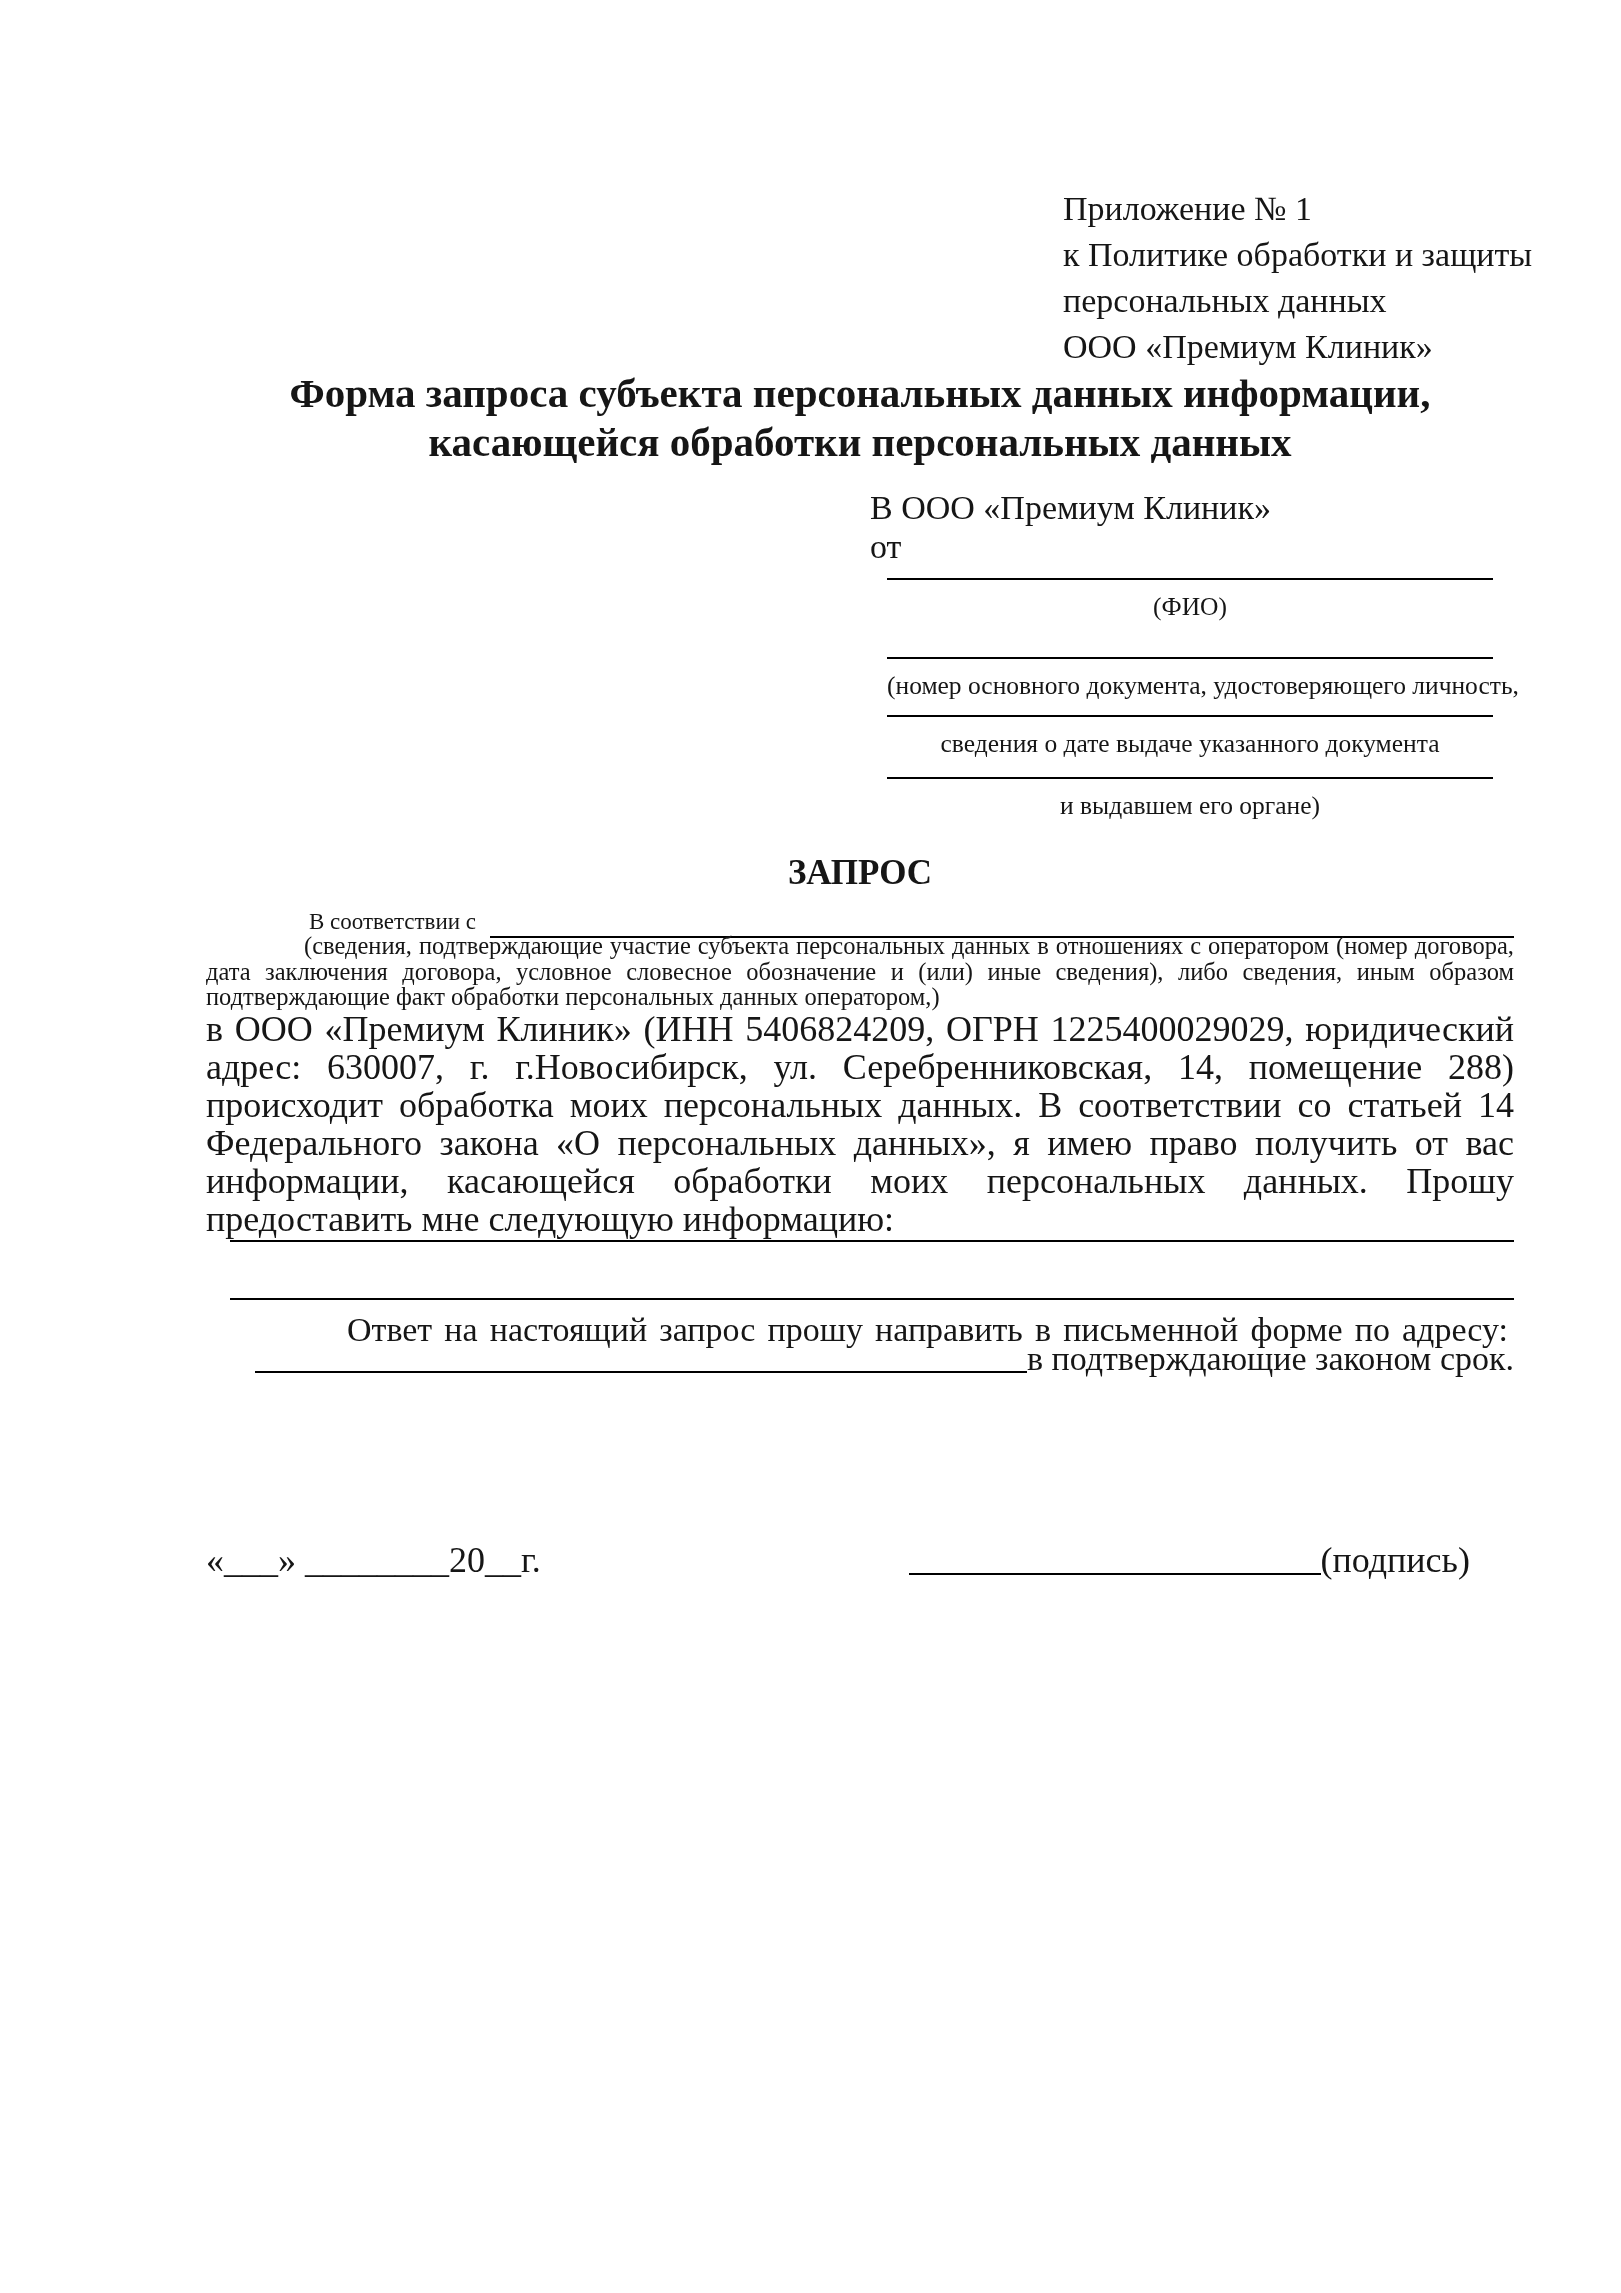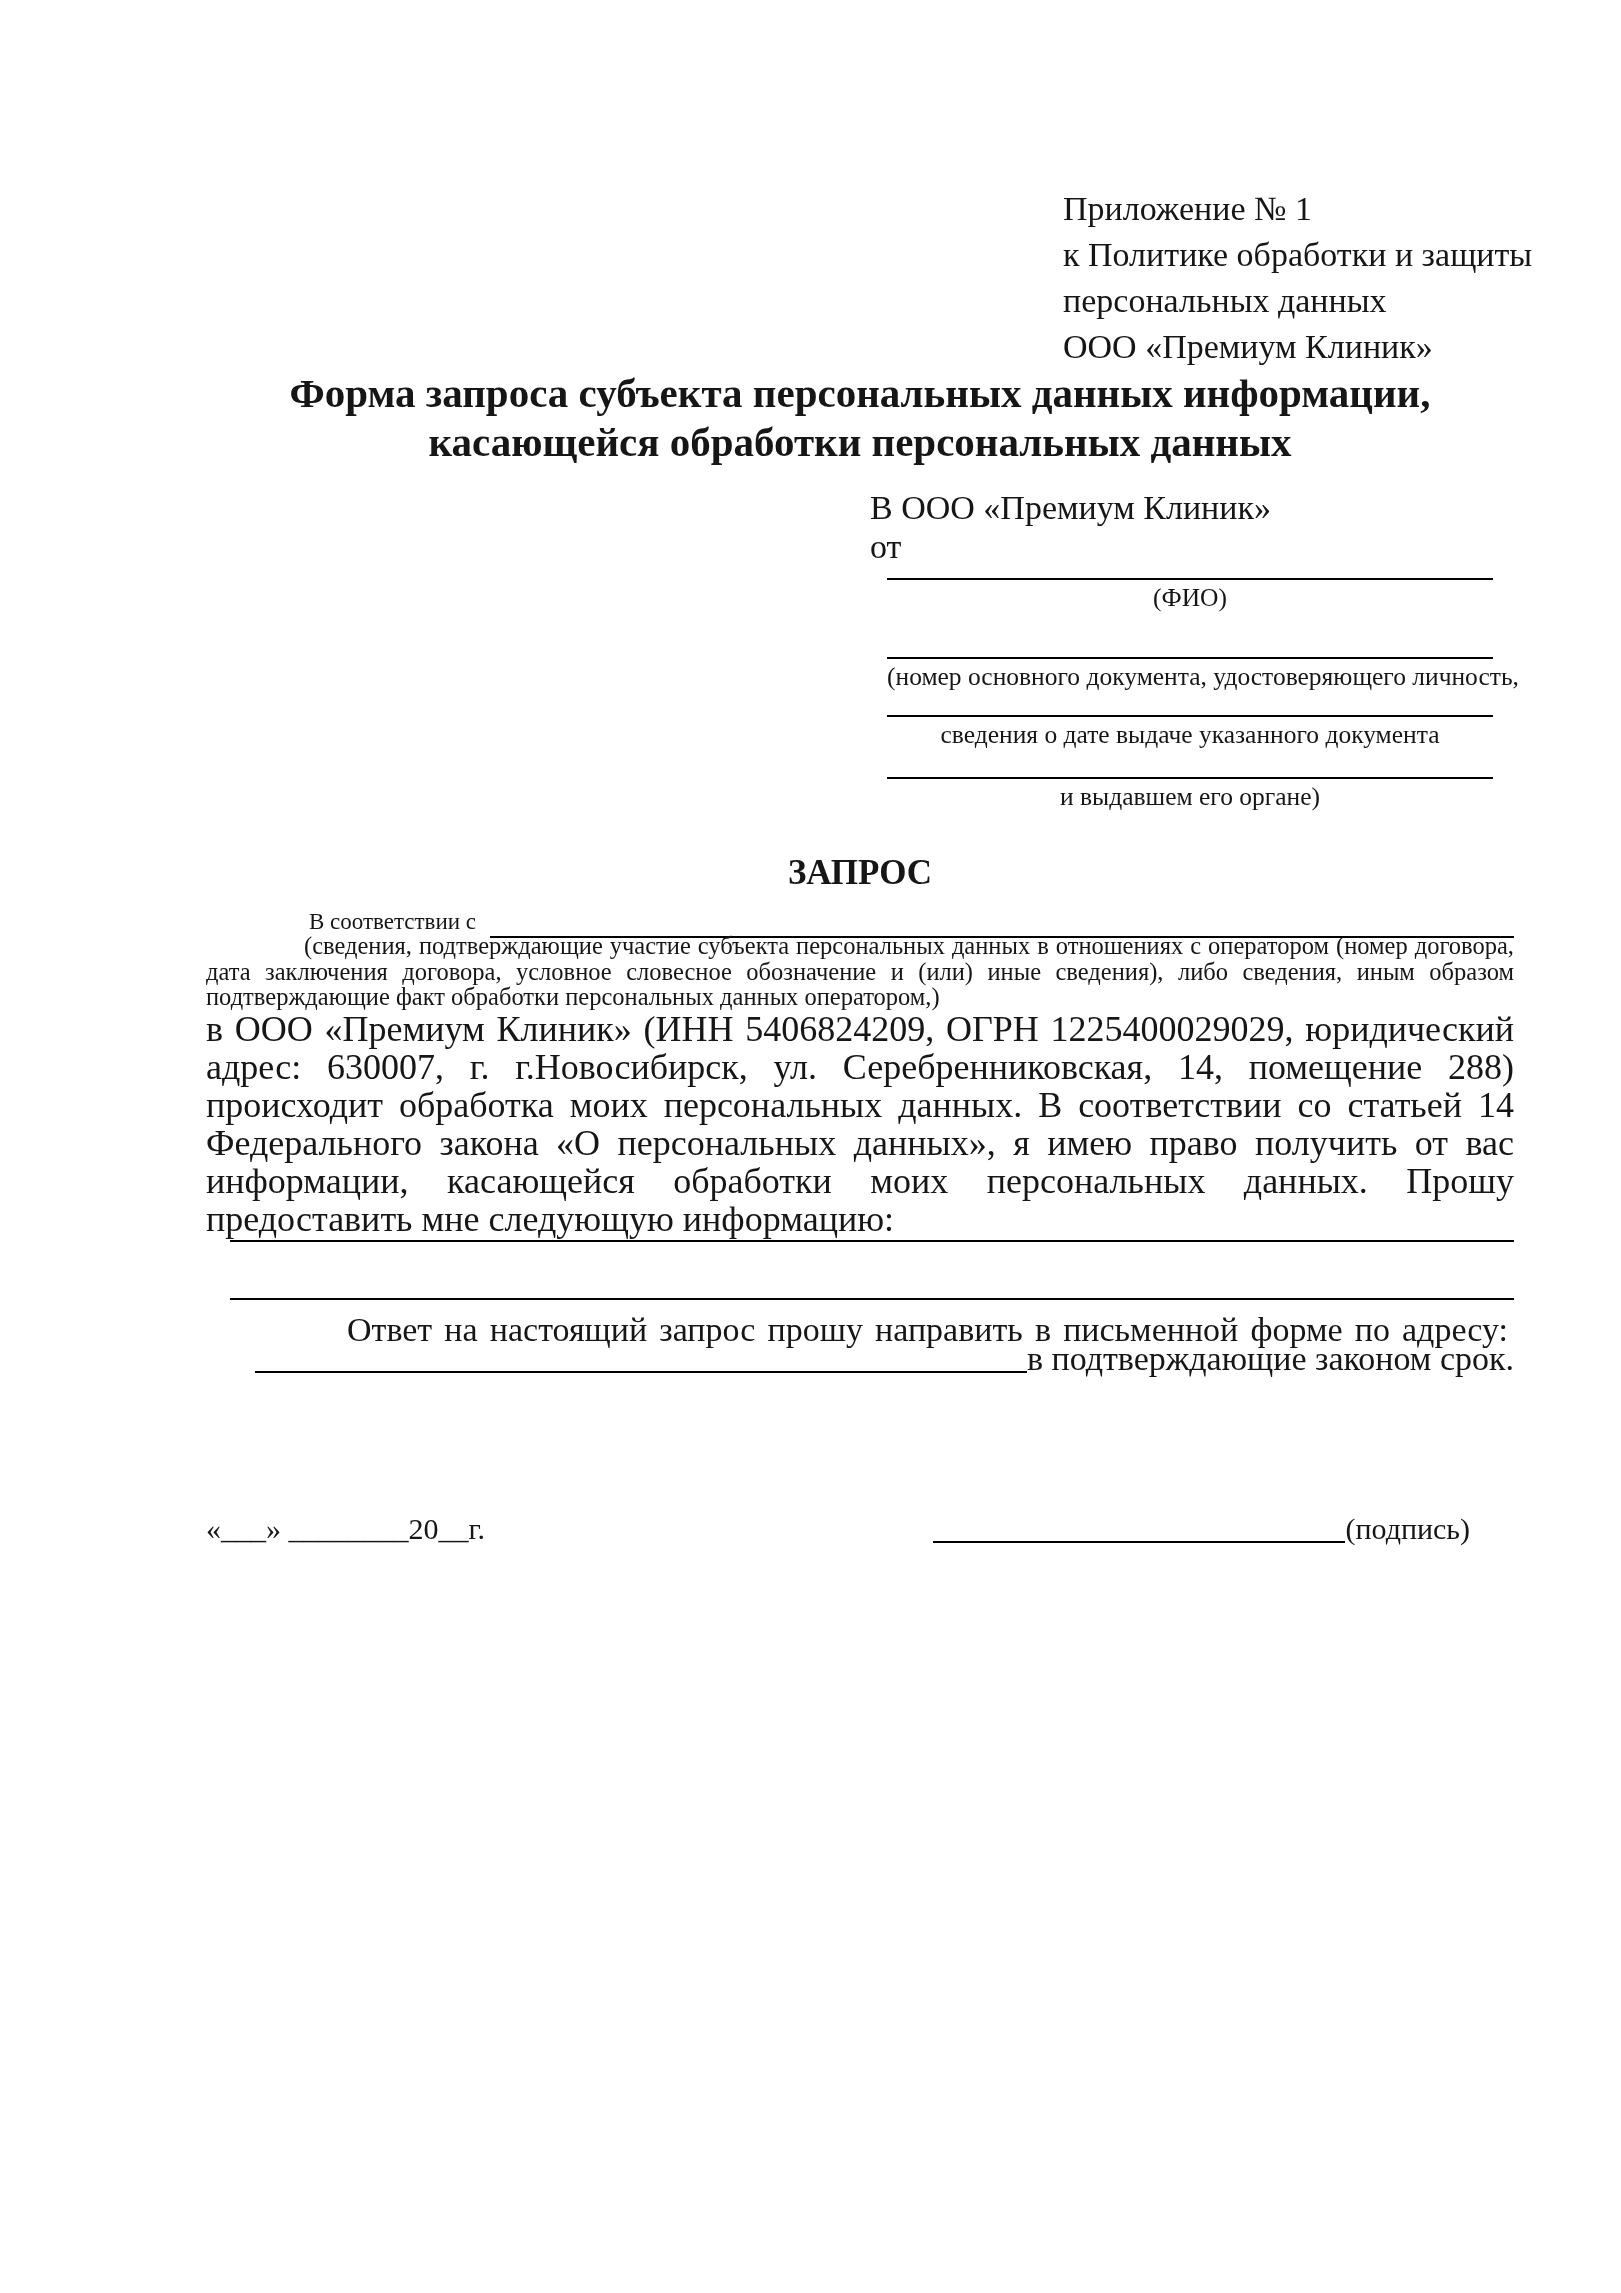--- a/index.html
+++ b/index.html
@@ -19,21 +19,21 @@
   }
   
   .appendix{position:absolute;left:1063px;top:186px;font-size:34px;line-height:46px;}
   
   .doc-title{position:absolute;left:206px;top:369px;width:1308px;text-align:center;font-weight:bold;font-size:41px;line-height:49px;}
   
   .addr-head{position:absolute;left:870px;top:488px;font-size:34px;line-height:39px;}
   
   .field{position:absolute;left:887px;width:606px;font-size:25.5px;text-align:center;}
   .field .blank{height:29px;border-bottom:2.9px solid #000;}
-  .field .caption{margin-top:3px;line-height:29px;white-space:nowrap;}
+  .field .caption{margin-top:12px;line-height:29px;white-space:nowrap;}
   .f1{top:549px}.f2{top:628px}.f3{top:686px}.f4{top:748px}
   
   .zapros{position:absolute;left:206px;top:853px;width:1308px;text-align:center;font-size:35px;font-weight:bold;}
   
   .consent-row{position:absolute;left:206px;top:892px;width:1308px;height:36px;display:flex;font-size:23px;margin-top:12px;}
   .consent-row .lbl{padding-left:103px;white-space:nowrap;line-height:36px;}
   .fill-line{flex:1;border-bottom:2.9px solid #000;margin-bottom:2px;}
   .consent-row .fill-line{margin-left:13.7px;}
   
   .footnote{position:absolute;left:206px;top:933px;width:1308px;font-size:24.5px;line-height:25.5px;text-align:justify;text-indent:98px;}
@@ -42,21 +42,21 @@
   
   .blank-row{position:absolute;left:230px;width:1284px;border-bottom:2.9px solid #000;}
   .b1{top:1240px}.b2{top:1298px}
   
   .answer-line{position:absolute;left:200px;top:1311px;width:1161px;padding-left:147px;font-size:34px;line-height:38px;text-align:justify;text-align-last:justify;}
   
   .address-row{position:absolute;left:206px;top:1339px;width:1308px;height:36px;display:flex;font-size:34px;}
   .address-row .fill-line{margin-left:49px;}
   .address-row .tail{white-space:nowrap;line-height:39px;}
   
-  .footer-row{position:absolute;left:206px;top:1508px;width:1264px;display:flex;font-size:30px;line-height:41px;}
+  .footer-row{position:absolute;left:206px;top:1540px;width:1264px;display:flex;font-size:36px;line-height:41px;}
   .footer-row .spacer{flex:1;}
   .sig-line{width:412px;border-bottom:2.9px solid #000;margin-bottom:5.9px;align-self:flex-end;}
   .footer-row .sig-caption{white-space:nowrap;}
 </style>
 </head>
 <body>
 
 <div class="page">
 
   <div class="appendix">

